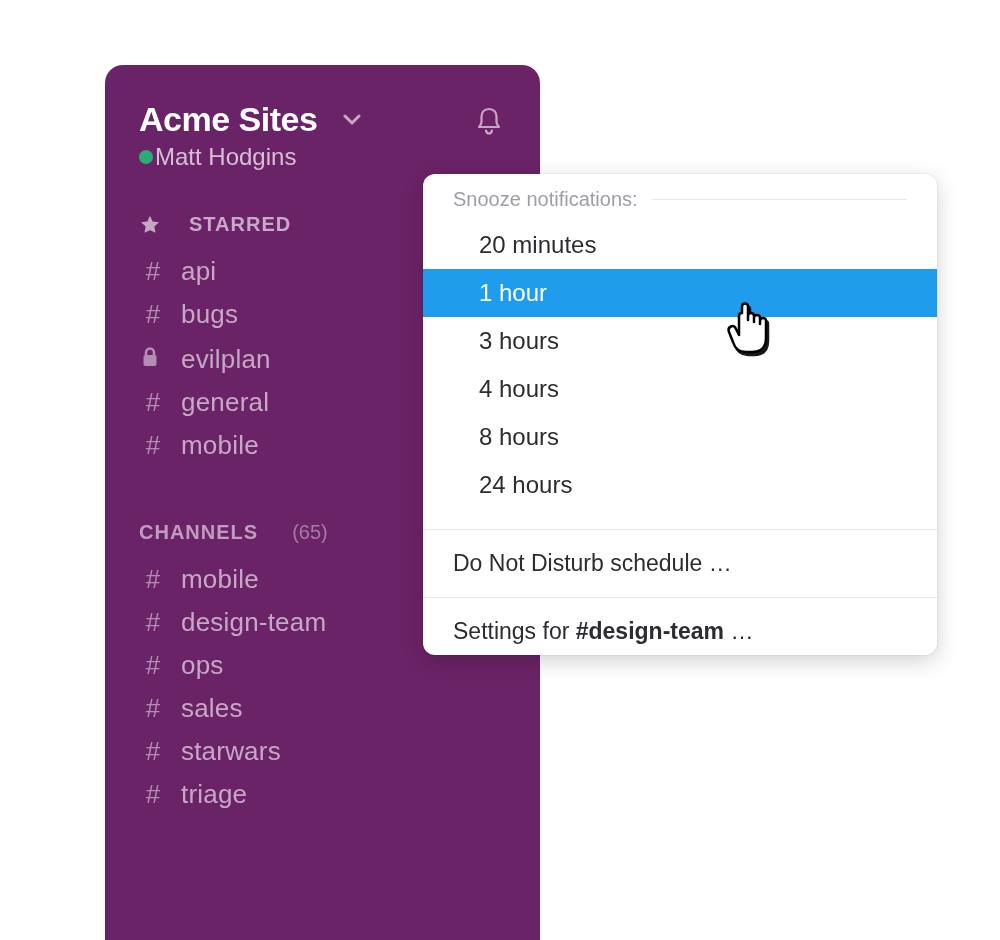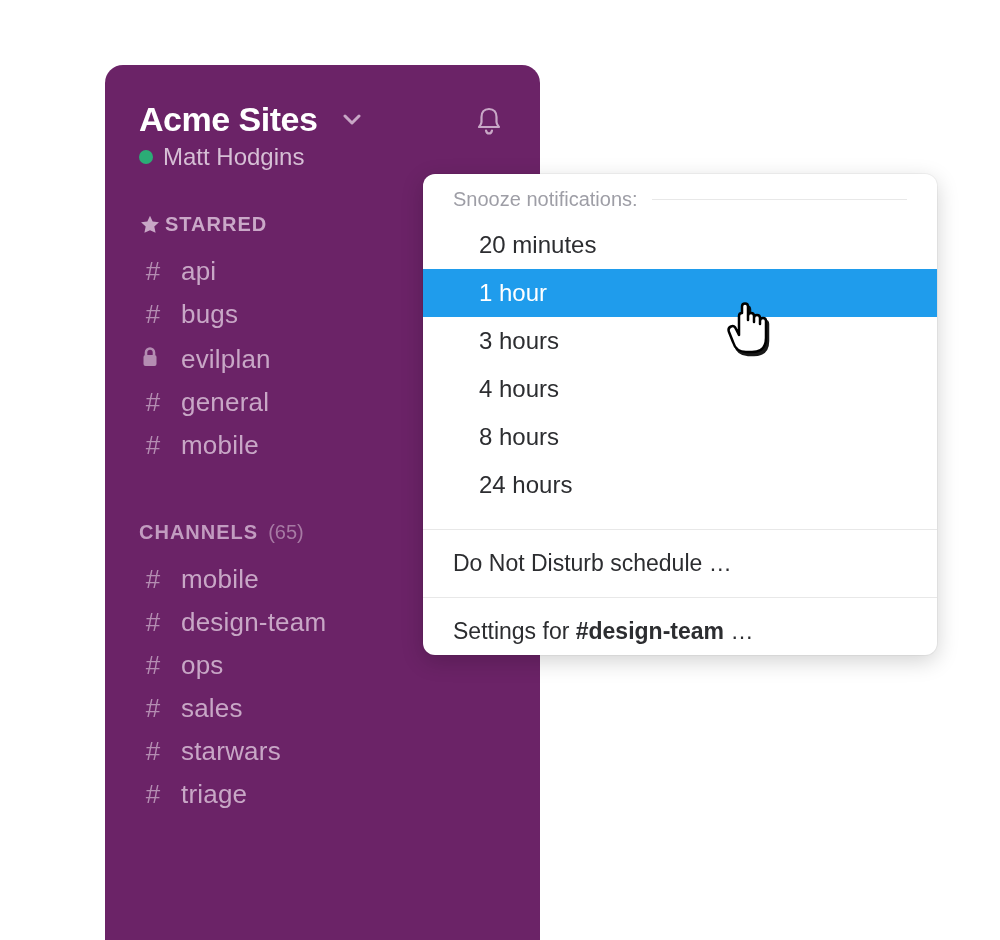--- a/index.html
+++ b/index.html
@@ -47,21 +47,21 @@
   .ws-title {
     font-size: 34px;
     font-weight: 900;
     color: #ffffff;
     letter-spacing: -0.5px;
   }
   .ws-chevron svg { display:block; }
   .user-row {
     display: flex;
     align-items: center;
-    gap: 10px;
+    gap: 2px;
     margin-top: 4px;
   }
   .presence-dot {
     width: 14px; height: 14px;
     background: #2bac76;
     border-radius: 50%;
   }
   .user-name {
     font-size: 24px;
     color: #d6bfd5;
@@ -75,21 +75,21 @@
     cursor: pointer;
   }
 
   .section {
     margin-top: 32px;
     padding: 0 34px;
   }
   .section-header {
     display: flex;
     align-items: center;
-    gap: 4px;
+    gap: 28px;
     color: #c29cc0;
   }
   .section-header.starred {
     color: #caa8c8;
   }
   .section-label {
     font-size: 20px;
     font-weight: 700;
     letter-spacing: 1px;
     text-transform: uppercase;

